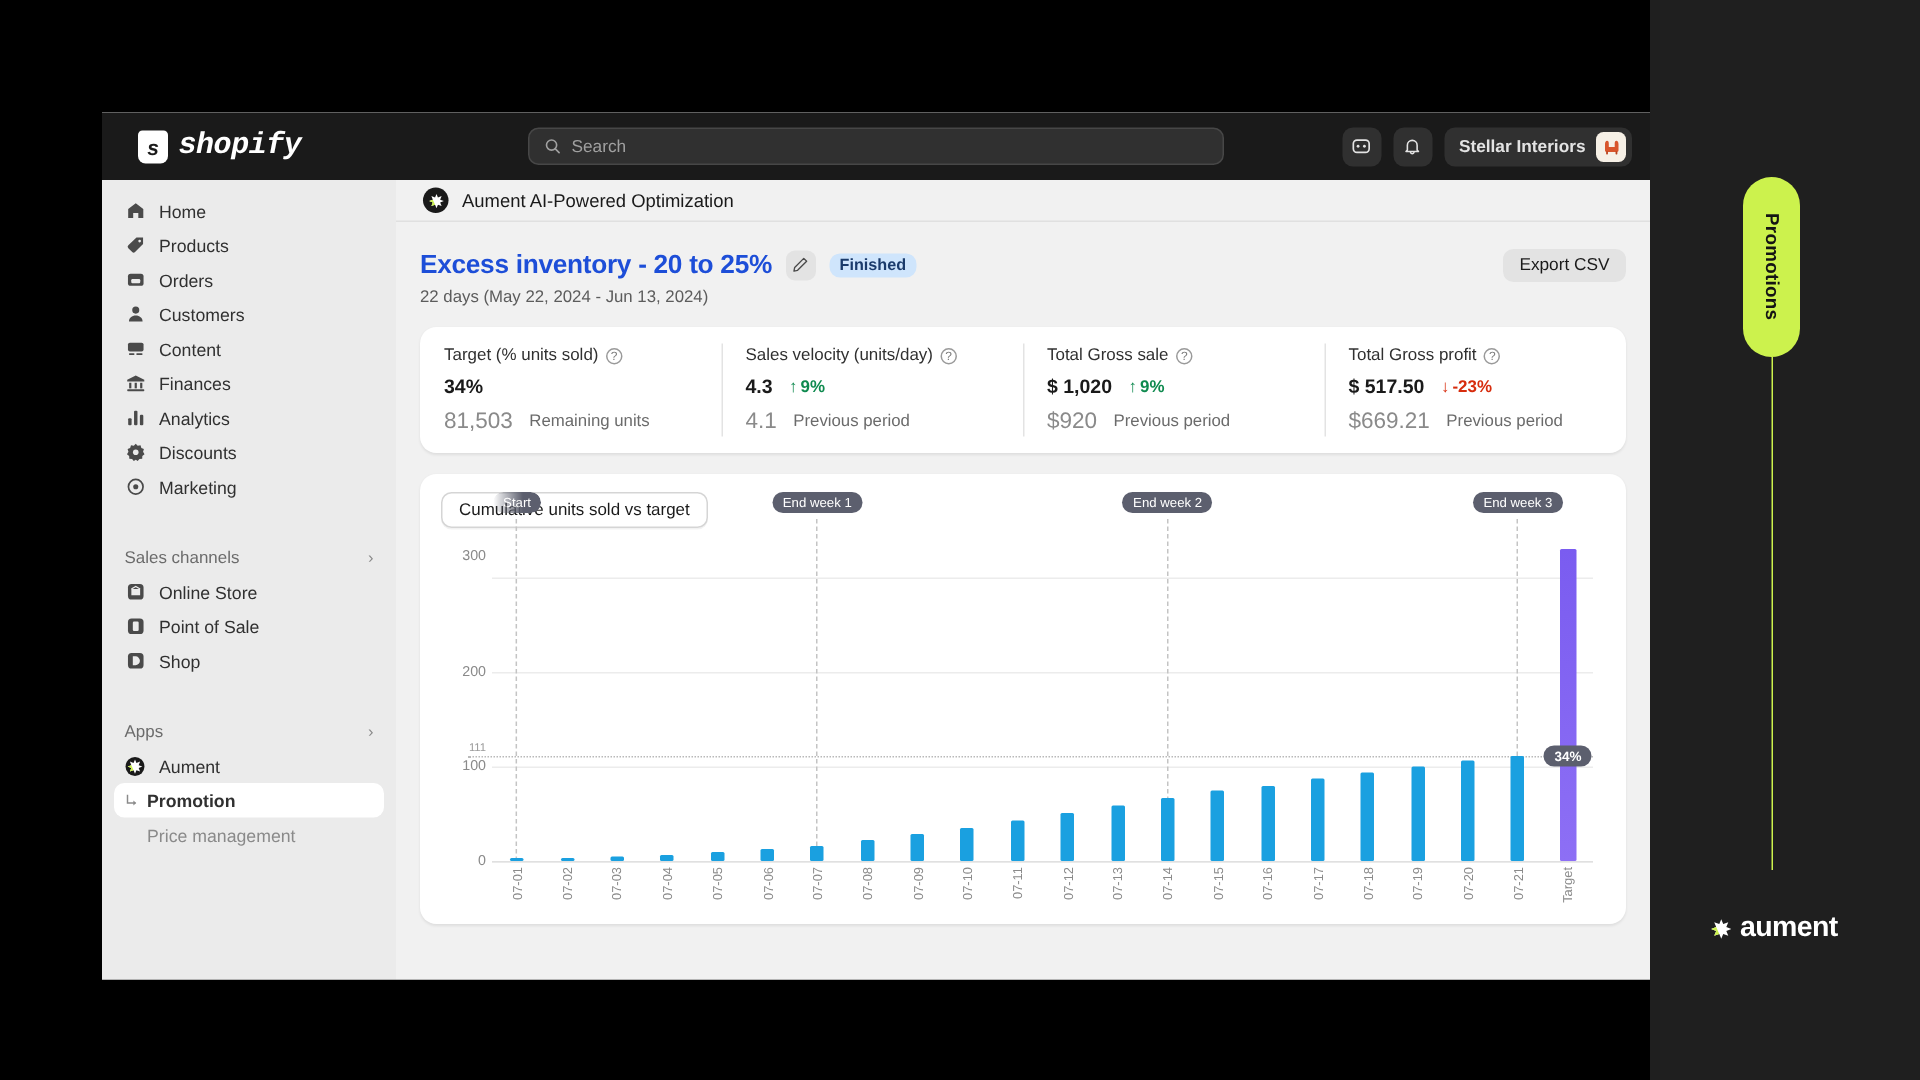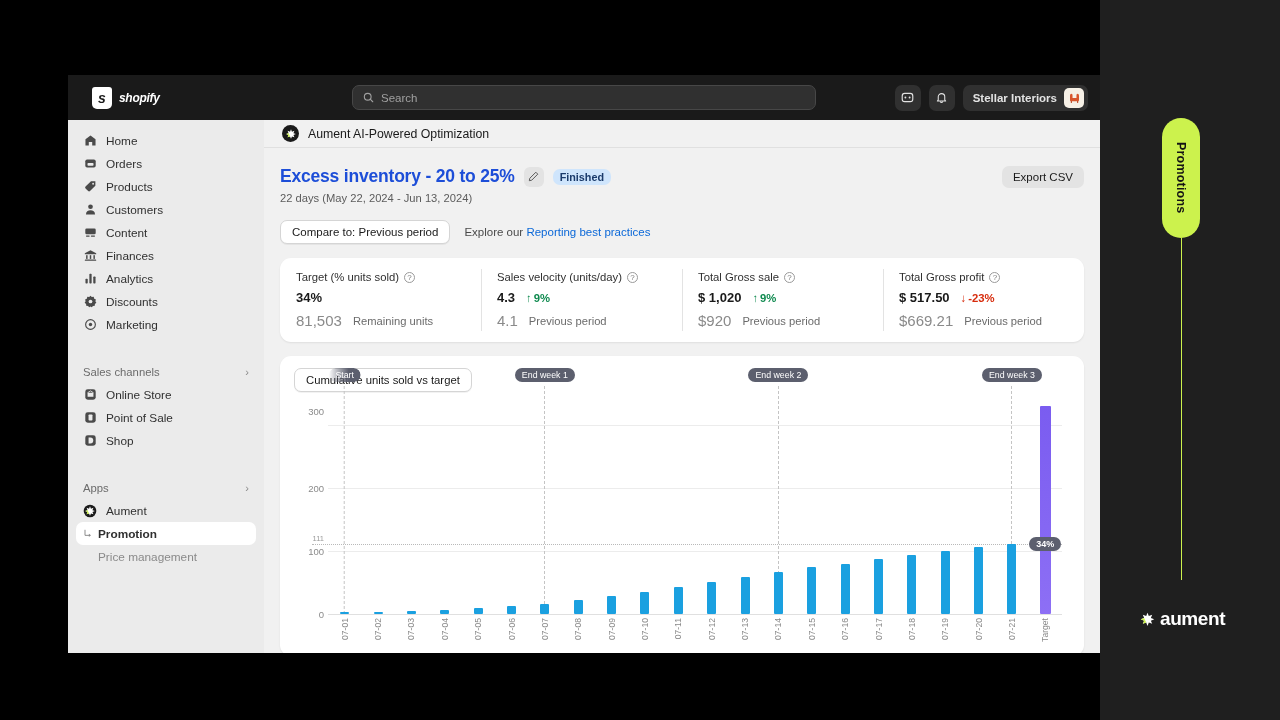--- a/index.html
+++ b/index.html
@@ -56,22 +56,23 @@
   .shopify-logo { display: flex; align-items: center; gap: 7px; padding-left: 12px; }
   .shopify-bag {
     width: 20px; height: 22px; background: #fff; border-radius: 3px 3px 5px 5px;
     position: relative; display:flex; align-items:center; justify-content:center;
   }
   .shopify-bag::after{
     content:"s"; font-size:14px; font-weight:700; font-style:italic; color:#1a1a1a;
     line-height:1;
   }
   .shopify-word {
-    color: #ffffff; font-size: 12px; font-weight: 700; font-style: italic;
+    color: #ffffff; font-size: 20px; font-weight: 700; font-style: italic;
     letter-spacing: -.3px;
+    font-family: Liberation Mono, monospace;
   }
   .search-wrap {
     position: absolute; left: 50%; transform: translateX(-50%);
     width: 464px; height: 25px;
     background: #303030; border: 1px solid #474747; border-radius: 7px;
     display: flex; align-items: center; padding: 0 10px; gap: 7px;
   }
   .search-wrap .ph { color: #a0a0a0; font-size: 11.5px; }
   .top-right { margin-left: auto; display: flex; align-items: center; gap: 8px; }
   .icon-btn {
@@ -313,35 +314,35 @@
             <svg width="13" height="13" viewBox="0 0 16 16">
                 <path d="M8 1.8 1.8 6.6V14h4.1V9.8h4.2V14h4.1V6.6z" fill="#4a4a4a"></path>
               </svg>
           </span>
           <span>Home</span>
         </div>
 
         <div class="nav-item">
           <span class="ic">
             <svg width="13" height="13" viewBox="0 0 16 16">
+                <path d="M8.6 1.6H14v5.4l-6.6 6.6a1.6 1.6 0 01-2.3 0L1.9 10.4a1.6 1.6 0 010-2.3z" fill="#4a4a4a"></path>
+                <circle cx="11.2" cy="4.6" r="1.1" fill="#ebebeb"></circle>
+              </svg>
+          </span>
+          <span>Products</span>
+        </div>
+
+        <div class="nav-item">
+          <span class="ic">
+            <svg width="13" height="13" viewBox="0 0 16 16">
                 <rect x="1.6" y="3" width="12.8" height="10" rx="2.2" fill="#4a4a4a"></rect>
                 <rect x="4.3" y="7.4" width="7.4" height="3.4" rx="1" fill="#ebebeb"></rect>
               </svg>
           </span>
           <span>Orders</span>
-        </div>
-
-        <div class="nav-item">
-          <span class="ic">
-            <svg width="13" height="13" viewBox="0 0 16 16">
-                <path d="M8.6 1.6H14v5.4l-6.6 6.6a1.6 1.6 0 01-2.3 0L1.9 10.4a1.6 1.6 0 010-2.3z" fill="#4a4a4a"></path>
-                <circle cx="11.2" cy="4.6" r="1.1" fill="#ebebeb"></circle>
-              </svg>
-          </span>
-          <span>Products</span>
         </div>
 
         <div class="nav-item">
           <span class="ic">
             <svg width="13" height="13" viewBox="0 0 16 16">
                 <circle cx="8" cy="4.6" r="2.9" fill="#4a4a4a"></circle>
                 <path d="M2.4 14c0-3.1 2.5-5 5.6-5s5.6 1.9 5.6 5z" fill="#4a4a4a"></path>
               </svg>
           </span>
           <span>Customers</span>
@@ -502,26 +503,20 @@
                       <path d="M11.4 1.8 14.2 4.6 5.4 13.4 1.9 14.1 2.6 10.6z" fill="none" stroke="#4a4a4a" stroke-width="1.3" stroke-linejoin="round"></path>
                     </svg>
                 </span>
                 <span class="status-badge">Finished</span>
               </div>
               <div class="date-sub">22 days (May 22, 2024 - Jun 13, 2024)</div>
             </div>
             <div class="export-btn">Export CSV</div>
           </div>
 
-          <div class="compare-row">
-            <div class="compare-btn">Compare to: Previous period</div>
-            <div class="explore">
-              <span>Explore our </span><a href="#">Reporting best practices</a>
-            </div>
-          </div>
 
           <div class="metrics-card">
 
             <div class="metric">
               <div class="m-label">
                 <span>Target (% units sold)</span>
                 <span class="q">?</span>
               </div>
               <div class="m-value-row">
                 <span class="m-value">34%</span>

